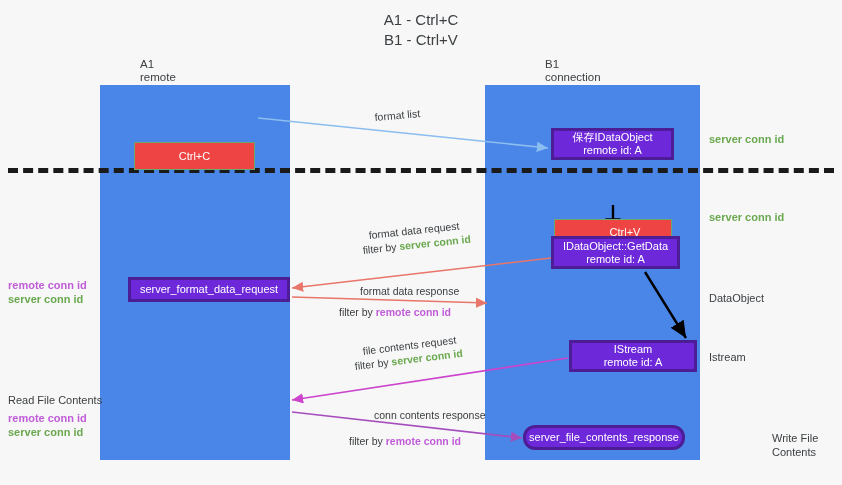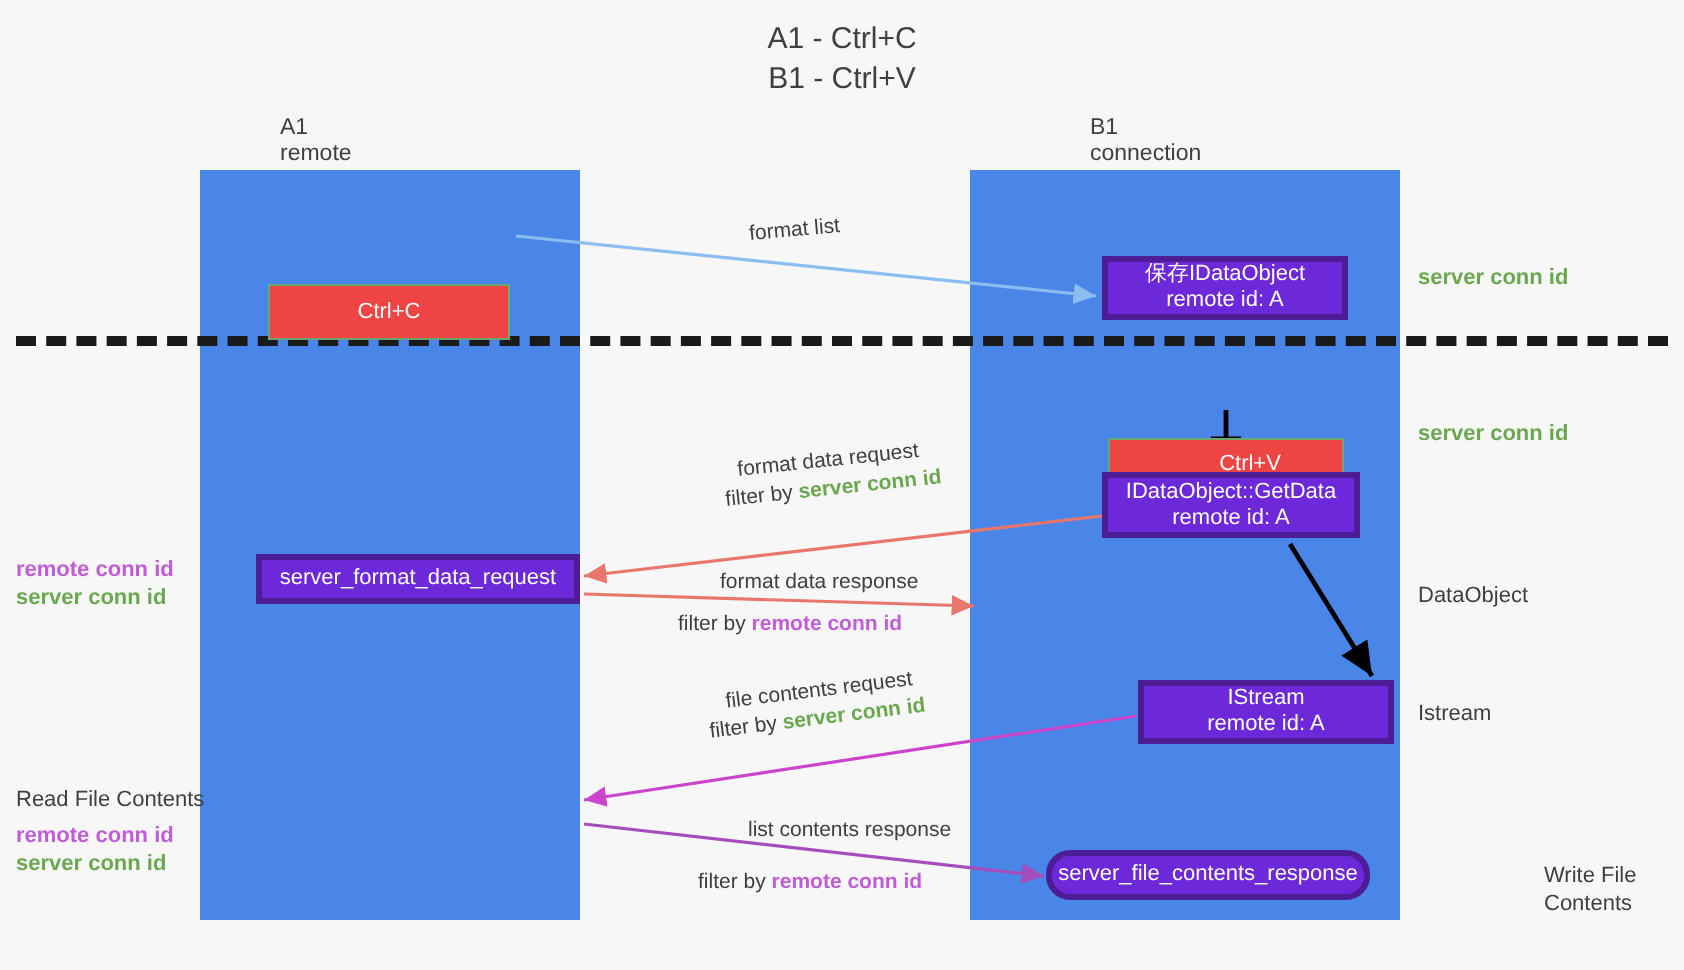--- a/index.html
+++ b/index.html
@@ -217,21 +217,21 @@
   <div class="edge-label" style="left:360px; top:284px;">format data response</div>
   <div class="edge-label" style="left:339px; top:305px;">
     <span>filter by </span><span class="purple-txt">remote conn id</span>
   </div>
 
   <div class="edge-label rot" style="left:362px; top:344px; transform: rotate(-7deg);">file contents request</div>
   <div class="edge-label rot" style="left:354px; top:359px; transform: rotate(-7deg);">
     <span>filter by </span><span class="green-txt">server conn id</span>
   </div>
 
-  <div class="edge-label" style="left:374px; top:408px;">list contents response</div>
+  <div class="edge-label" style="left:374px; top:408px;">conn contents response</div>
   <div class="edge-label" style="left:349px; top:434px;">
     <span>filter by </span><span class="purple-txt">remote conn id</span>
   </div>
 
   <div class="side-label" style="left:709px; top:132px;">
     <span class="green-txt">server conn id</span>
   </div>
   <div class="side-label" style="left:709px; top:210px;">
     <span class="green-txt">server conn id</span>
   </div>

